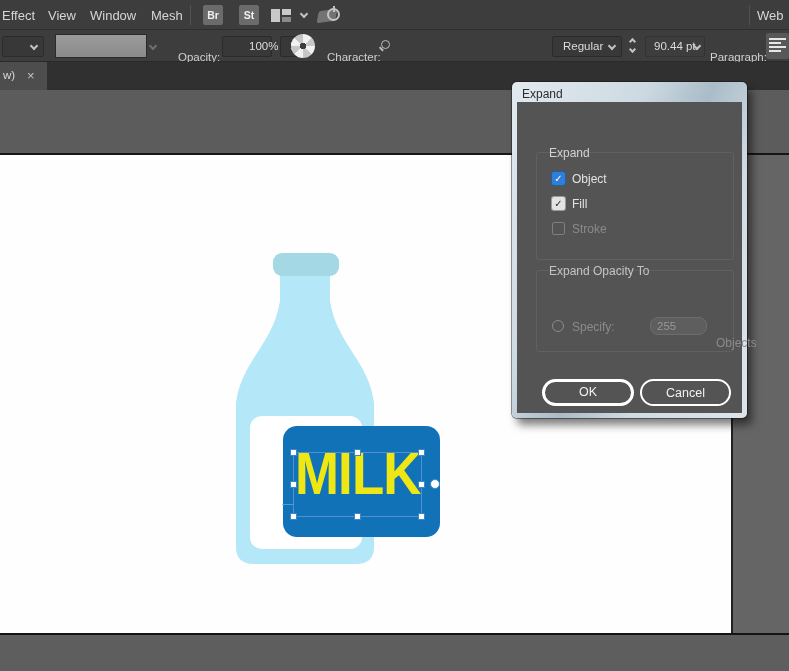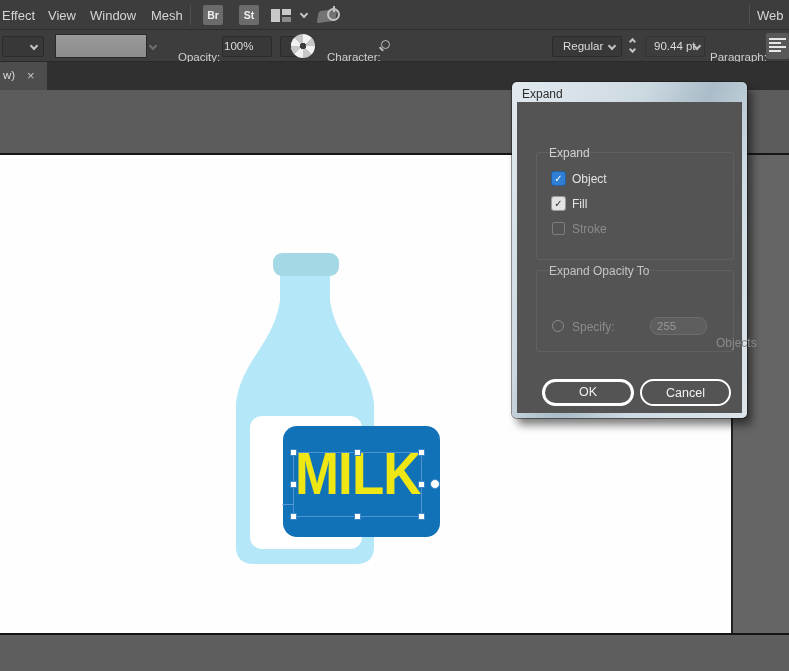--- a/index.html
+++ b/index.html
@@ -108,21 +108,21 @@
     <span class="menu-item" style="left:757px">Web</span>
   </div>
 
   <div class="controlbar">
     <span class="well" style="left:2px; width:42px;">
         <span class="chev" style="position:absolute; right:6px; top:6px;"></span>
       </span>
     <span class="swatch"></span>
     <span class="chev dim" style="position:absolute; left:150px; top:13px;"></span>
     <span class="lbl" style="left:178px">Opacity:</span>
-    <span class="well" style="left:222px; width:50px; padding:3px 0 0 1px;">100%</span>
+    <span class="well" style="left:222px; width:50px; padding:3px 0 0 26px;">100%</span>
     <span class="well" style="left:280px; width:26px;">
         <span class="chev" style="position:absolute; left:8px; top:6px; transform:rotate(-45deg);"></span>
       </span>
     <span class="wheel"></span>
     <span class="lbl" style="left:327px">Character:</span>
     <span class="mag"></span>
     <span class="well" style="left:552px; width:70px; padding:3px 0 0 10px;"><span>Regular</span><span class="chev" style="position:absolute; right:6px; top:6px;"></span></span>
     <span class="stepper">
         <span class="up"></span>
         <span class="dn"></span>

